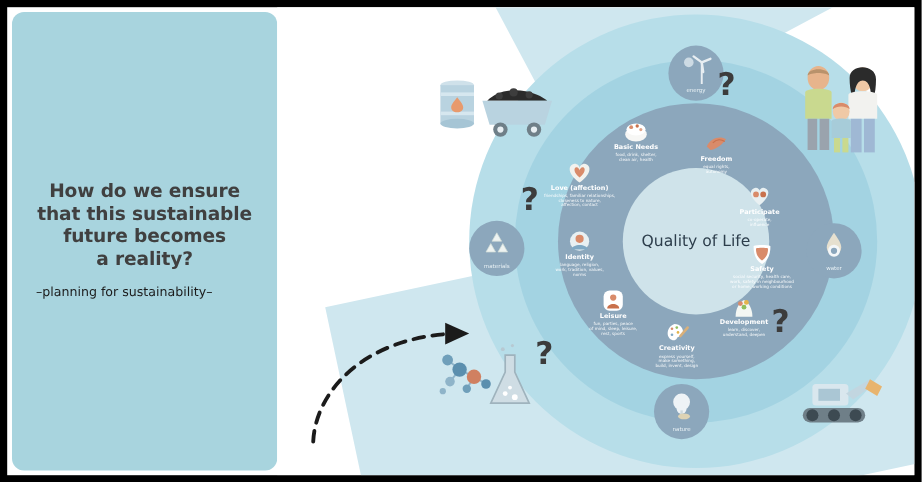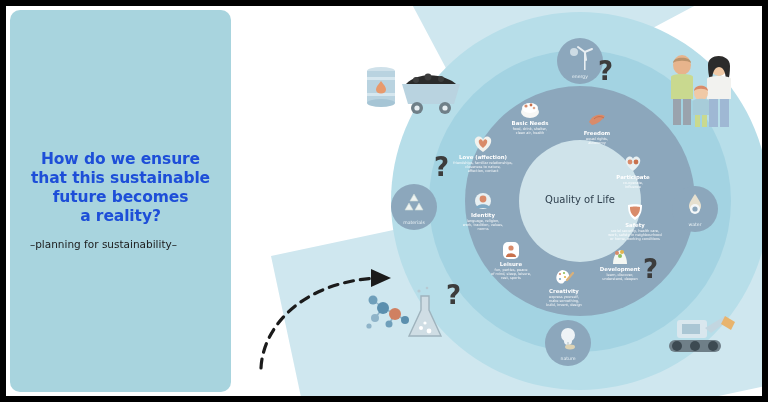--- a/index.html
+++ b/index.html
@@ -14,21 +14,21 @@
   }
 
   
   #left-panel{
     position:absolute;left:4px;top:4px;width:221px;height:382px;
     background:#a8d4de;border-radius:10px;
   }
   #question-title{
     position:absolute;left:0;top:140px;width:221px;
     text-align:center;
-    font-weight:bold;font-size:15.5px;line-height:19px;color:#1d4ed8;
+    font-weight:bold;font-size:15.5px;line-height:19px;color:#404040;
     white-space:pre-line;letter-spacing:-0.1px;
   }
   #question-subtitle{
     position:absolute;left:0;top:228px;width:187px;
     text-align:center;font-size:10.5px;color:#1b1b1b;
   }
 
   
   #canvas{
     position:absolute;left:225px;top:0;width:531px;height:390px;
@@ -60,21 +60,21 @@
   #ring-inner{
     position:absolute;left:234px;top:80px;width:230px;height:230px;
     border-radius:50%;background:#8ca7bc;
   }
   #ring-core{
     position:absolute;left:288px;top:134px;width:122px;height:122px;
     border-radius:50%;background:#cfe3ea;
   }
   #core-label{
     position:absolute;left:288px;top:188px;width:122px;
-    text-align:center;font-size:10px;color:#2d3e4c;
+    text-align:center;font-size:13px;color:#2d3e4c;
   }
 
   
   .sector{
     position:absolute;width:104px;text-align:center;color:#ffffff;
     pointer-events:none;
   }
   .sector .s-title{font-size:5.4px;font-weight:bold;line-height:6px;}
   .sector .s-sub{font-size:3.5px;line-height:4.1px;opacity:.92;margin-top:1px;}
   .sector .s-icon{

